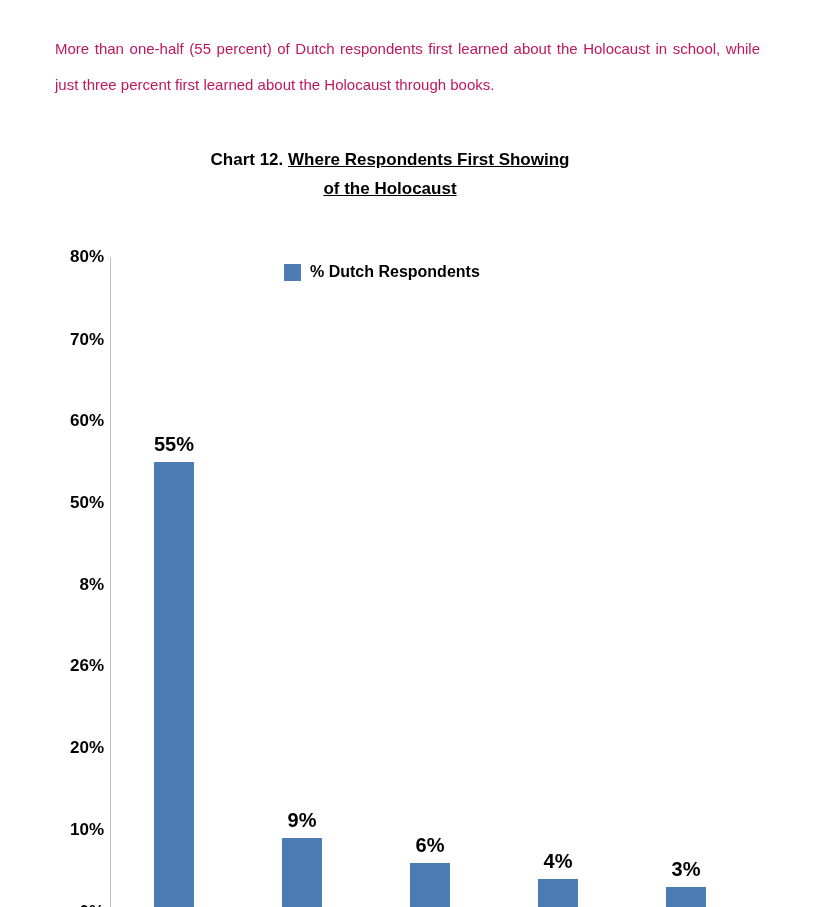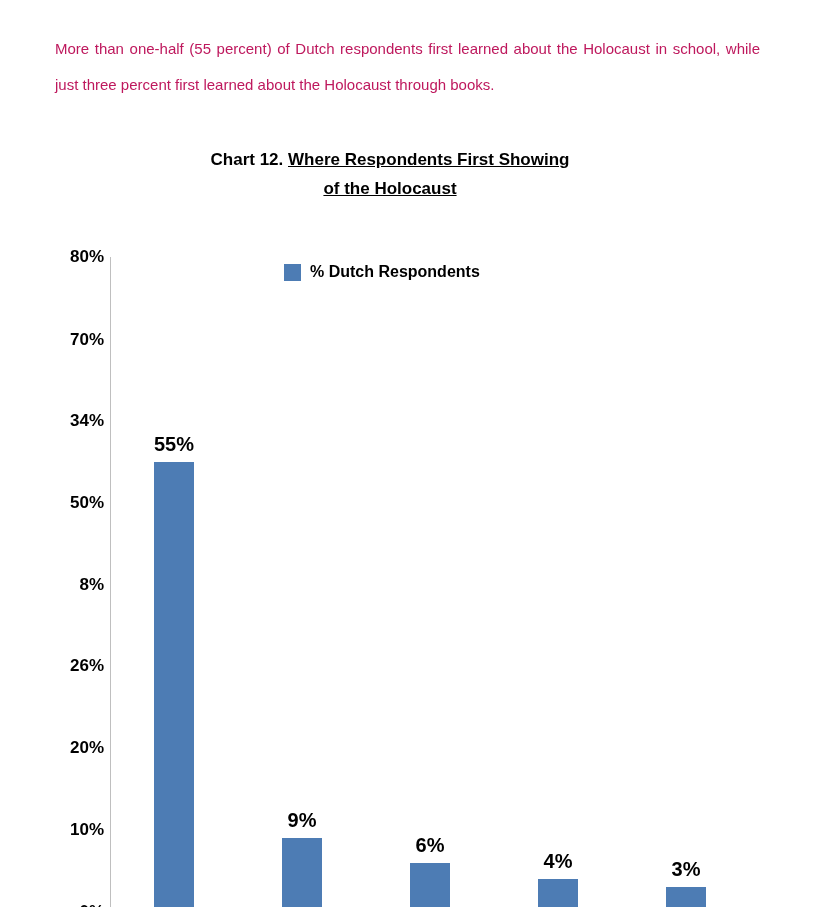--- a/index.html
+++ b/index.html
@@ -158,21 +158,21 @@
     </div>
 
     <div class="plot">
       <div class="y-labels">
           <div class="y-label" style="top: 655px;">0%</div>
           <div class="y-label" style="top: 573.125px;">10%</div>
           <div class="y-label" style="top: 491.25px; margin-left: 32px;">20%</div>
           <div class="y-label" style="top: 409.375px;">26%</div>
           <div class="y-label" style="top: 327.5px;">8%</div>
           <div class="y-label" style="top: 245.625px;">50%</div>
-          <div class="y-label" style="top: 163.75px;">34%</div>
+          <div class="y-label" style="top: 163.75px;">60%</div>
           <div class="y-label" style="top: 83px;">70%</div>
           <div class="y-label" style="top: 0px;">80%</div>
         </div>
       <div class="y-axis-line"></div>
 
       <div class="bars">
           <div class="bar-slot">
             <div class="bar" style="height: 450.312px; background: rgb(77, 124, 180);"></div>
             <div class="bar-value" style="bottom: 456.312px;">55%</div>
           </div>

